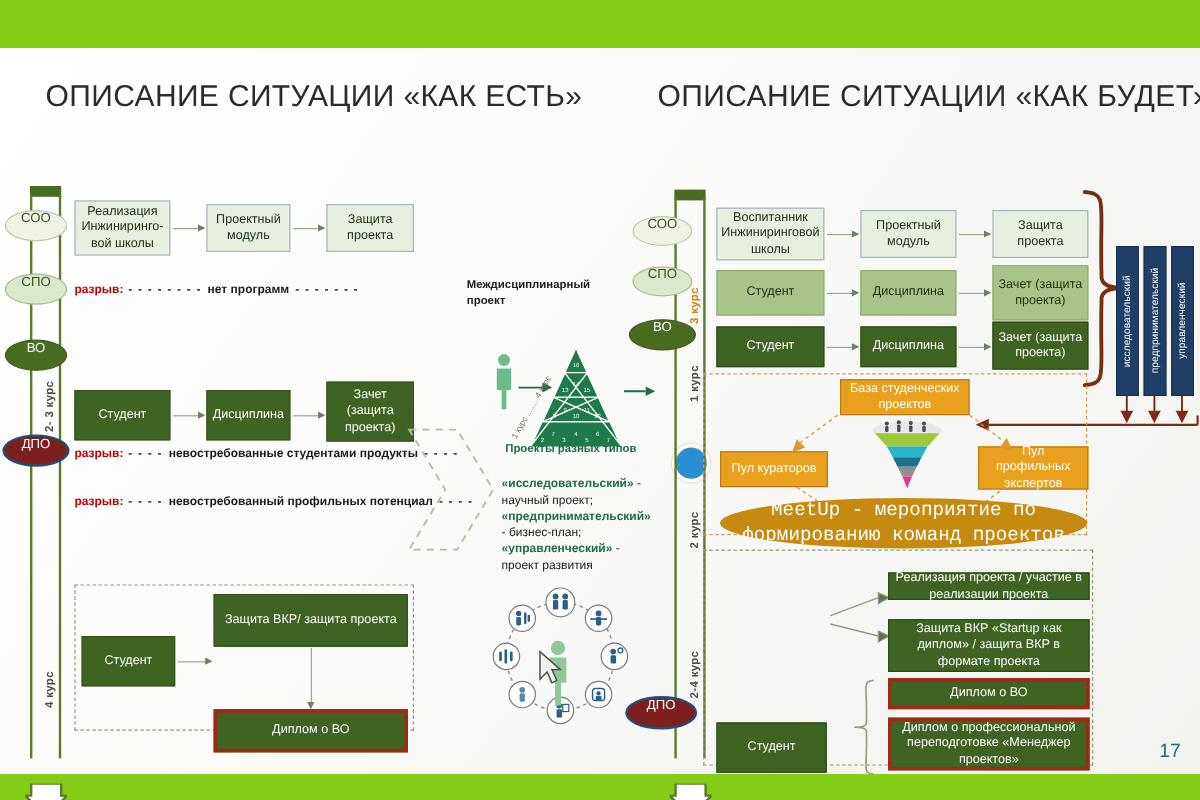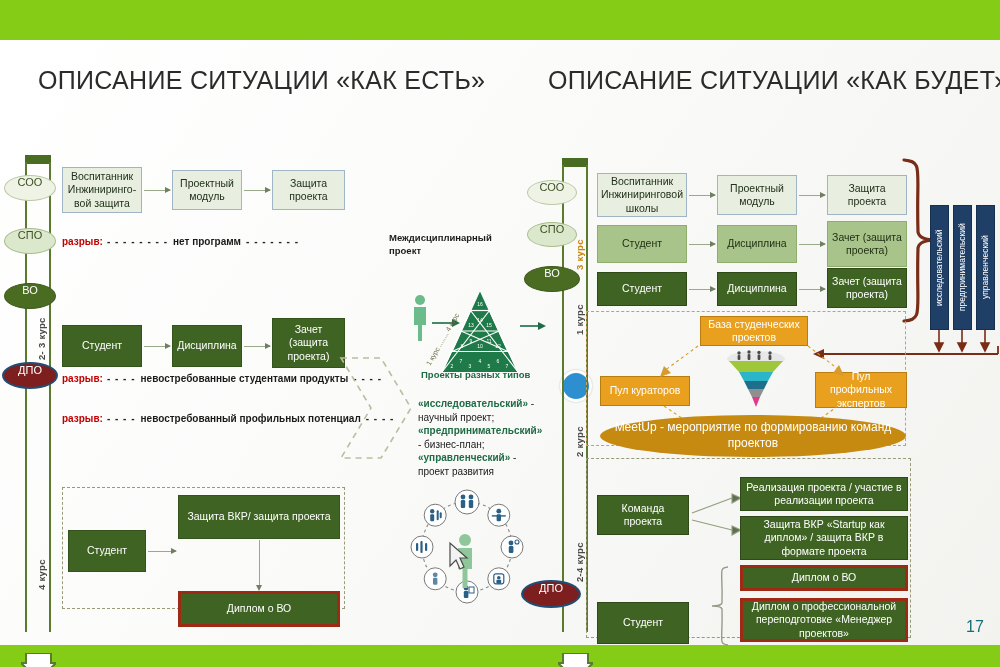--- a/index.html
+++ b/index.html
@@ -165,22 +165,23 @@
   #chevron { position:absolute; }
 
   
   #meetup {
     position:absolute;
     border-radius:50%;
     background:#c68a10;
     color:#ffffff;
     display:flex; align-items:center; justify-content:center;
     text-align:center;
-    font-size:12px; line-height:1.3;
+    font-size:16px; line-height:1.3;
     padding:0 10px;
+    font-family:Liberation Mono, monospace;
   }
 
   
   #brace { position:absolute; }
 
   
   #bluedot {
     position:absolute;
     border-radius:50%;
     background:#2e8fd0;
@@ -224,21 +225,21 @@
       <span>ВО</span>
     </div>
     <div class="pill red" style="left:2px;top:322px;width:56px;height:27px;">
       <span>ДПО</span>
     </div>
 
     <div class="courselbl" style="left:36px;top:258px;height:62px;">2- 3 курс</div>
     <div class="courselbl" style="left:36px;top:498px;height:52px;">4 курс</div>
 
     <div class="box pale" style="left:62px;top:127px;width:80px;height:46px;">
-      <span>Воспитанник Инжиниринго-вой защита</span>
+      <span>Реализация Инжиниринго-вой школы</span>
     </div>
     <div class="arrow-h" style="left:144px;top:150px;width:26px;"></div>
     <div class="box pale" style="left:172px;top:130px;width:70px;height:40px;">
       <span>Проектный модуль</span>
     </div>
     <div class="arrow-h" style="left:244px;top:150px;width:26px;"></div>
     <div class="box pale" style="left:272px;top:130px;width:73px;height:40px;">
       <span>Защита проекта</span>
     </div>
 
@@ -564,41 +565,38 @@
           <polygon points="219,113 214,124 225,121" stroke="none"></polygon>
       </g>
     </svg>
 
     <div id="meetup" style="left:600px;top:375px;width:306px;height:42px;">
       <span>MeetUp - мероприятие  по формированию команд проектов</span>
     </div>
 
     <div class="dashbox" style="left:586px;top:418px;width:325px;height:180px;"></div>
 
-    <div class="box dark2" style="left:597px;top:455px;width:92px;height:40px;">
-      <span>Команда проекта</span>
-    </div>
     <div class="box dark2" style="left:597px;top:562px;width:92px;height:42px;">
       <span>Студент</span>
     </div>
 
     <svg style="position:absolute;left:690px;top:440px;" width="55" height="70" viewBox="0 0 55 70">
       <g stroke="#8f9f7f" stroke-width="1.1" fill="#5f7050">
         <line x1="2" y1="33" x2="42" y2="18"></line>
           <polygon points="42,14 51,18 42,23"></polygon>
         <line x1="2" y1="40" x2="42" y2="50"></line>
           <polygon points="42,46 51,50 42,55"></polygon>
       </g>
     </svg>
 
     <svg style="position:absolute;left:710px;top:525px;" width="22" height="82" viewBox="0 0 22 82">
       <path d="M18 2 C 8 3, 13 6, 12 38 C 11.5 40, 8 41, 2 41 C 8 41, 11.5 42, 12 44 C 13 76, 8 79, 18 80" fill="none" stroke="#9a9a8a" stroke-width="1.4"></path>
     </svg>
 
-    <div class="box dark2" style="left:740px;top:437px;width:168px;height:34px;">
+    <div class="box dark2" style="left:740px;top:437px;width:168px;height:23px;">
       <span>Реализация проекта / участие в реализации проекта</span>
     </div>
     <div class="box dark2" style="left:740px;top:476px;width:168px;height:44px;">
       <span>Защита ВКР «Startup как диплом» / защита ВКР в формате проекта</span>
     </div>
     <div class="box redout" style="left:740px;top:525px;width:168px;height:26px;">
       <span>Диплом о ВО</span>
     </div>
     <div class="box redout" style="left:740px;top:558px;width:168px;height:44px;">
       <span>Диплом о профессиональной переподготовке «Менеджер проектов»</span>

